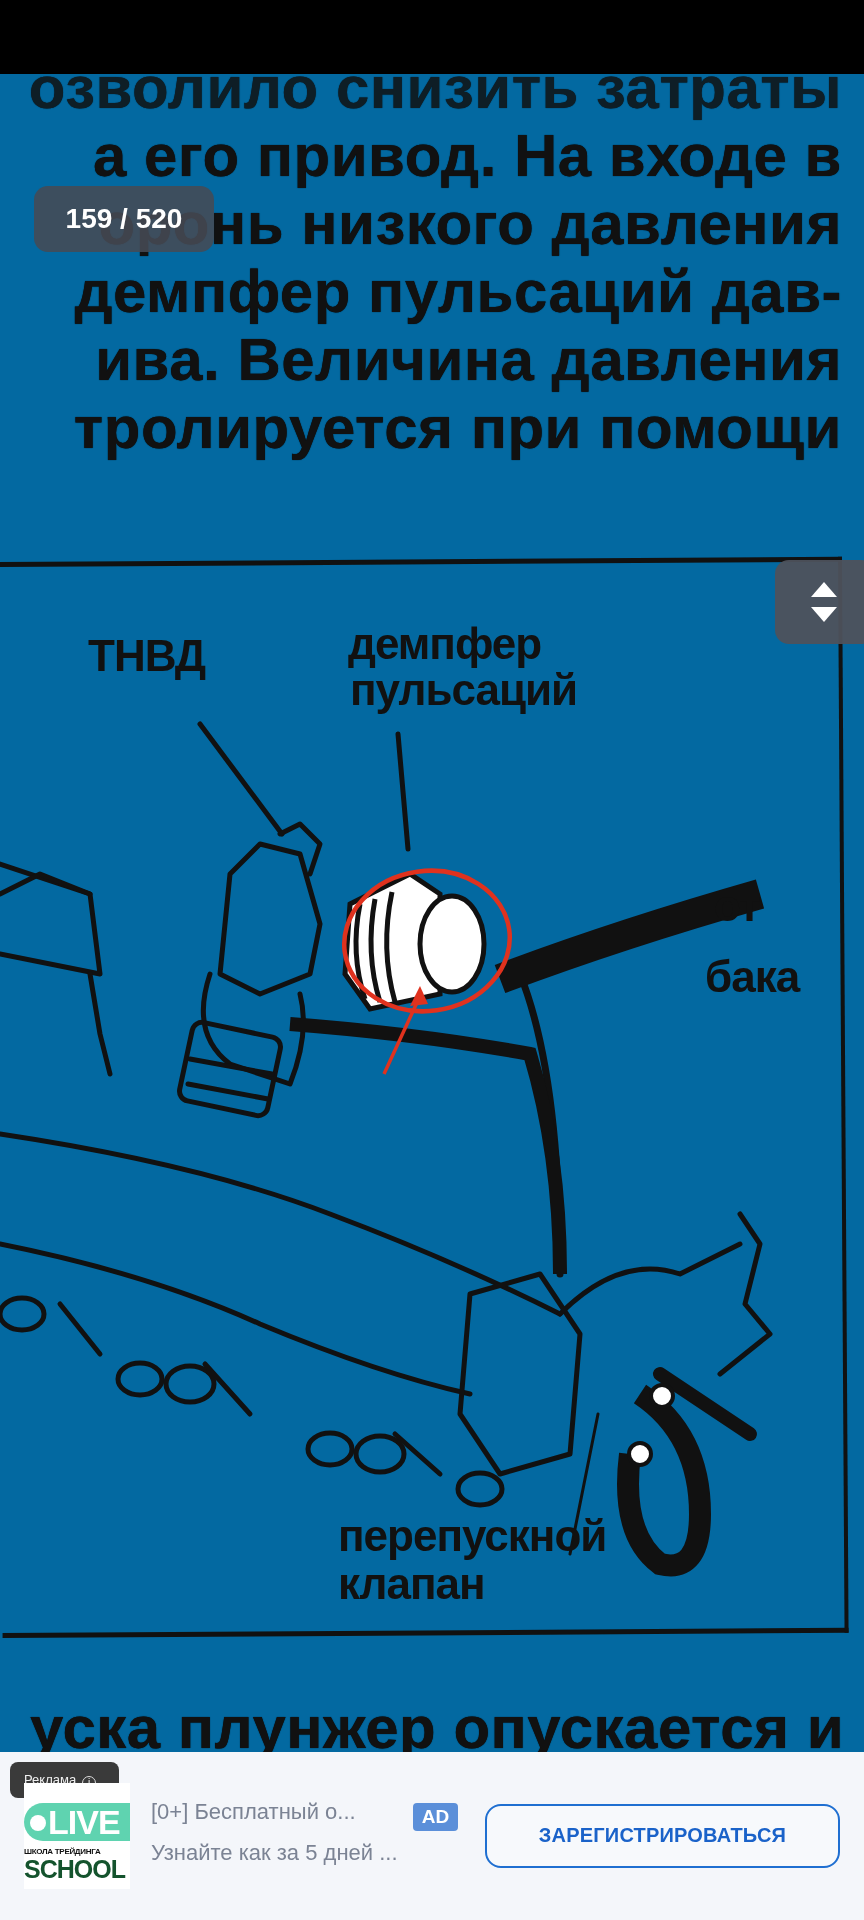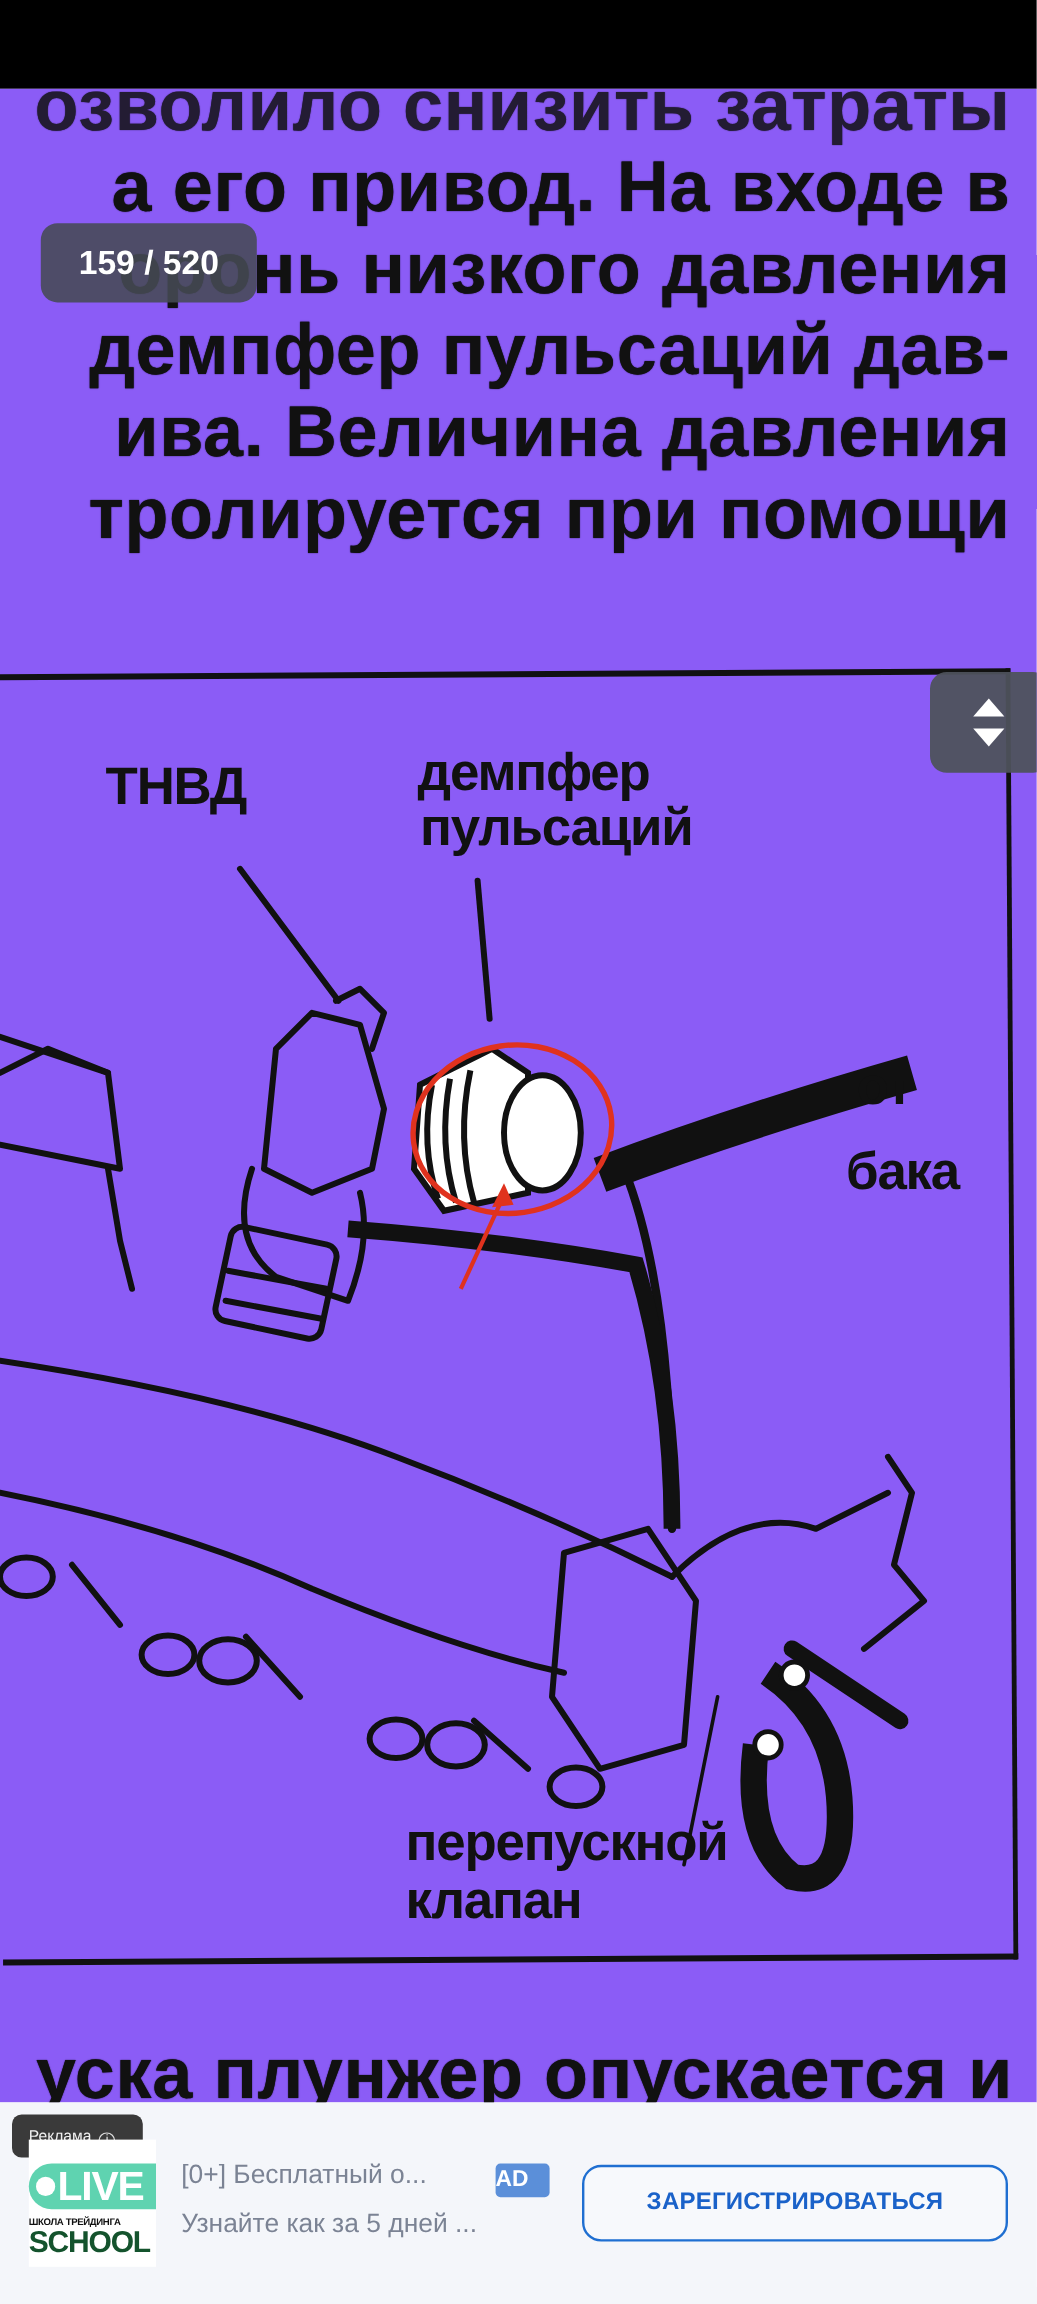--- a/index.html
+++ b/index.html
@@ -1,21 +1,21 @@
 <!DOCTYPE html>
 <html><head>
 <meta charset="utf-8">
 <style>
   * { box-sizing: border-box; margin: 0; padding: 0; }
   html, body { width: 864px; height: 1920px; overflow: hidden; background: #ffffff; }
   body { position: relative; font-family: "Liberation Sans", sans-serif; }
 
   .status-bar { position: absolute; left: 0; top: 0; width: 864px; height: 74px; background: #000000; }
 
-  .page-viewport { position: absolute; left: 0; top: 74px; width: 864px; height: 1678px; background: #8b5cf6; overflow: hidden; }
+  .page-viewport { position: absolute; left: 0; top: 74px; width: 864px; height: 1678px; background: #0369a1; overflow: hidden; }
 
   .scan-text {
     position: absolute; left: 0; width: 864px;
     font-family: "Liberation Sans", sans-serif; font-weight: bold;
     font-size: 60px; color: #111111; white-space: nowrap; letter-spacing: 0.5px;
     text-shadow: 0 0 1px #000;
   }
   .scan-text .line { position: absolute; left: 0; right: 22px; text-align: right; line-height: 68px; height: 68px; }
 
   .diagram-frame {
@@ -67,21 +67,21 @@
     border-radius: 19px 0 0 19px; color: #fff; font-weight: bold; font-size: 34px; line-height: 38px;
     padding-left: 6px; letter-spacing: -1px; font-family: "Liberation Sans", sans-serif;
   }
   .ad-logo .live-bar .dot { display: inline-block; width: 16px; height: 16px; background: #fff; border-radius: 50%; margin-right: 2px; vertical-align: 3px; }
   .ad-logo .tagline { position: absolute; left: 0; top: 64px; width: 106px; font-size: 8px; font-weight: bold; color: #111; letter-spacing: -0.3px; white-space: nowrap; }
   .ad-logo .school { position: absolute; left: 0; top: 73px; width: 106px; font-size: 25px; font-weight: 900; color: #14532d; letter-spacing: -1px; line-height: 26px; }
 
   .ad-title { position: absolute; left: 151px; top: 1799px; font-size: 22px; color: #7b8394; white-space: nowrap; }
   .ad-badge {
     position: absolute; left: 413px; top: 1803px; width: 45px; height: 28px; background: #5b8fd9;
-    border-radius: 4px; color: #fff; font-size: 19px; font-weight: bold; line-height: 28px;
+    border-radius: 4px; color: #fff; font-size: 19px; font-weight: bold; text-align: center; line-height: 28px;
   }
   .ad-desc { position: absolute; left: 151px; top: 1840px; font-size: 22px; color: #7b8394; white-space: nowrap; }
   .ad-cta {
     position: absolute; left: 485px; top: 1804px; width: 355px; height: 64px;
     border: 2.5px solid #1f6fd1; border-radius: 16px; background: #f7f9fc;
     color: #1a62c9; font-size: 20px; font-weight: bold; text-align: center; line-height: 59px; letter-spacing: 0.2px;
     cursor: pointer;
   }
 </style>
 </head>

